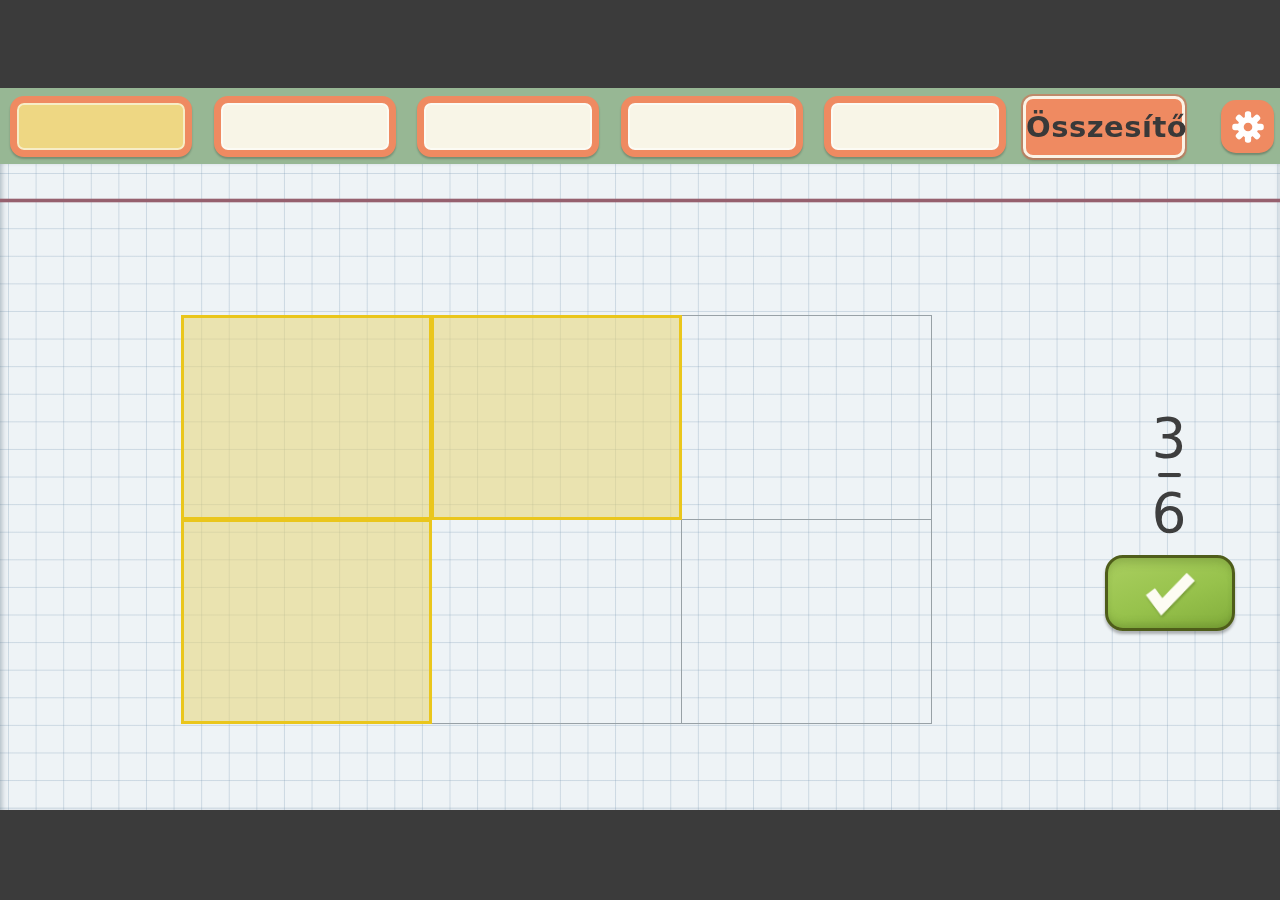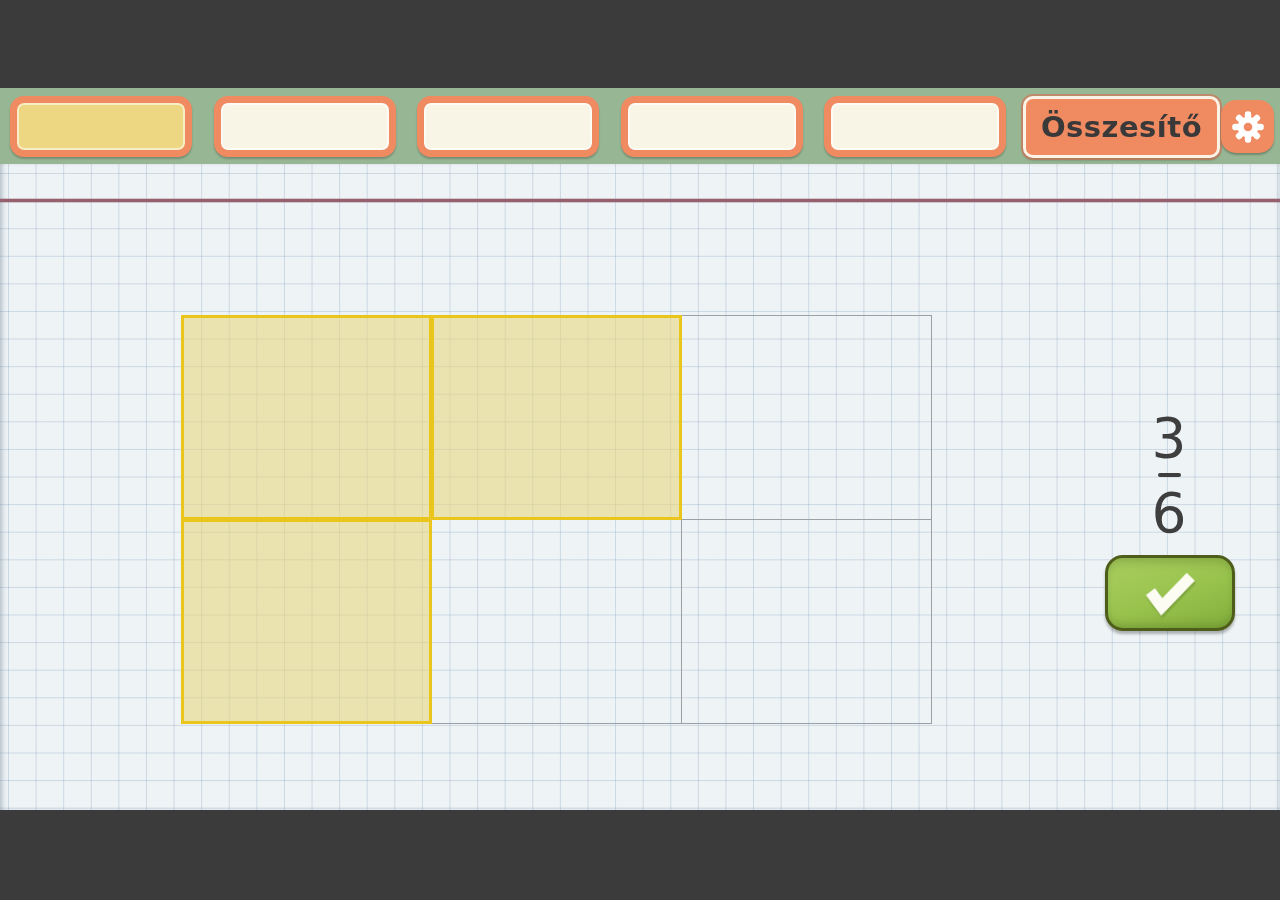--- a/index.html
+++ b/index.html
@@ -15,21 +15,21 @@
   .toolbar { position:absolute; left:0; top:88px; width:1280px; height:76px; background:#97b794; }
   .tab-strip { position:absolute; inset:0; }
   .tab {
     position:absolute; top:8px; width:182px; height:61px;
     background:#f8f5e7; border:7px solid #ef8a61; border-radius:14px;
     box-shadow: inset 0 0 0 2px rgba(255,255,255,0.55), 0 2px 2px rgba(0,0,0,0.22);
     cursor:pointer;
   }
   .tab.active { background:#eed783; }
   .summary-btn {
-    position:absolute; top:8px; left:1023px; width:197px; height:62px;
+    position:absolute; top:8px; left:1023px; width:162px; height:62px;
     background:#ef8a61; border:3px solid #fbf3e6; border-radius:10px;
     box-shadow: 0 0 0 2px rgba(210,115,85,0.65), 0 2px 3px rgba(0,0,0,0.3);
     color:#393939; font-weight:bold; font-size:29px; letter-spacing:0.5px;
     font-family:"DejaVu Sans","Liberation Sans",sans-serif;
     cursor:pointer;
   }
   .gear-btn {
     position:absolute; top:12px; left:1221px; width:53px; height:53px;
     background:#ef8a61; border:none; border-radius:15px;
     box-shadow: 0 2px 2px rgba(0,0,0,0.25);

